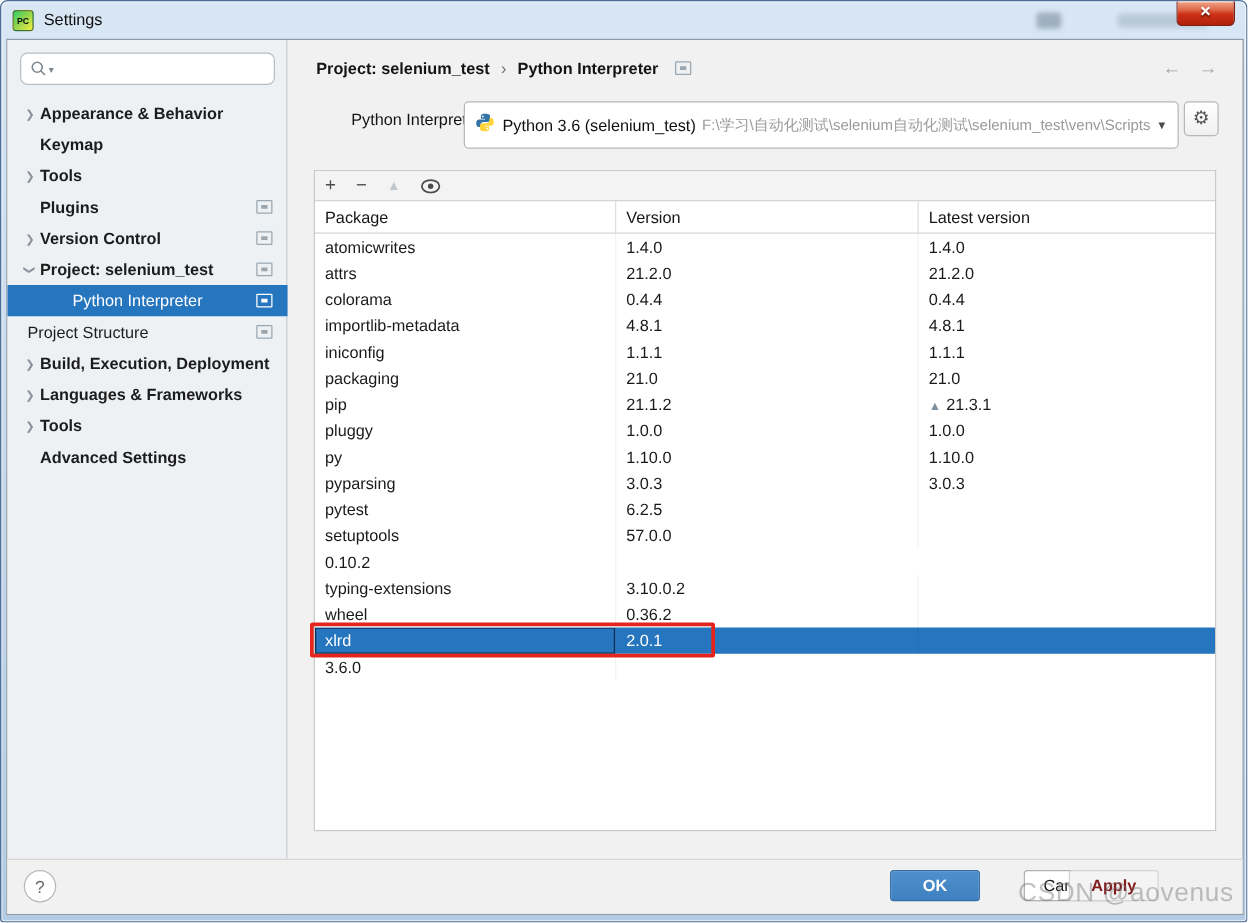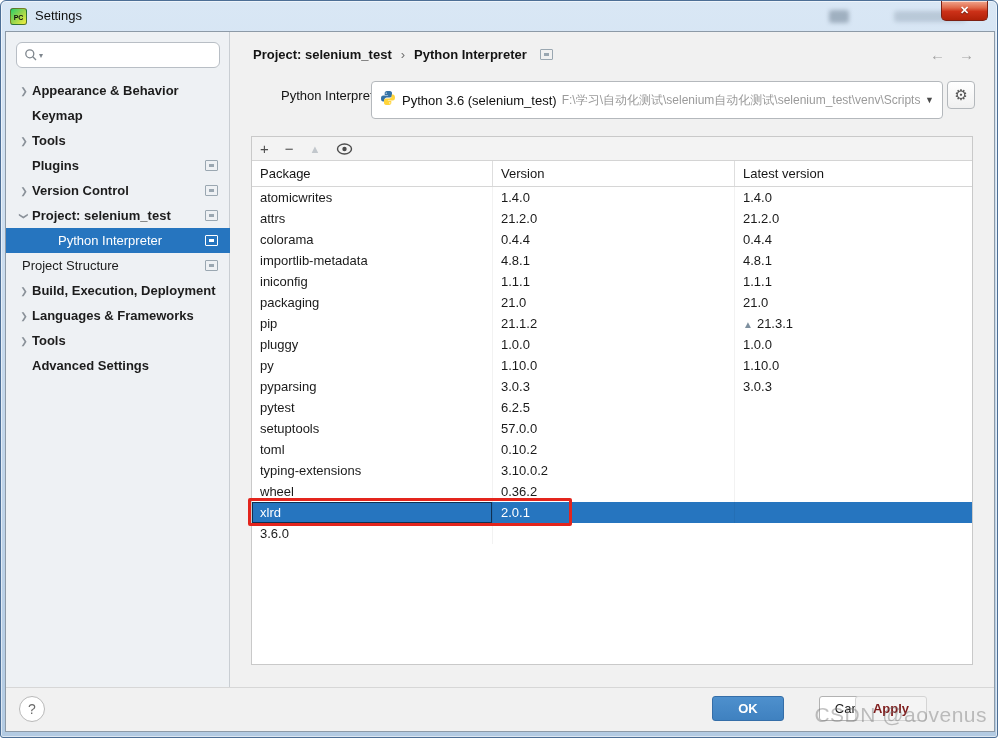--- a/index.html
+++ b/index.html
@@ -314,21 +314,20 @@
               <div>pytest</div>
               <div>6.2.5</div>
               <div></div>
             </div>
             <div class="t-row">
               <div>setuptools</div>
               <div>57.0.0</div>
               <div></div>
             </div>
             <div class="t-row">
-              <div>toml</div>
               <div>0.10.2</div>
               <div></div>
             </div>
             <div class="t-row">
               <div>typing-extensions</div>
               <div>3.10.0.2</div>
               <div></div>
             </div>
             <div class="t-row">
               <div>wheel</div>

